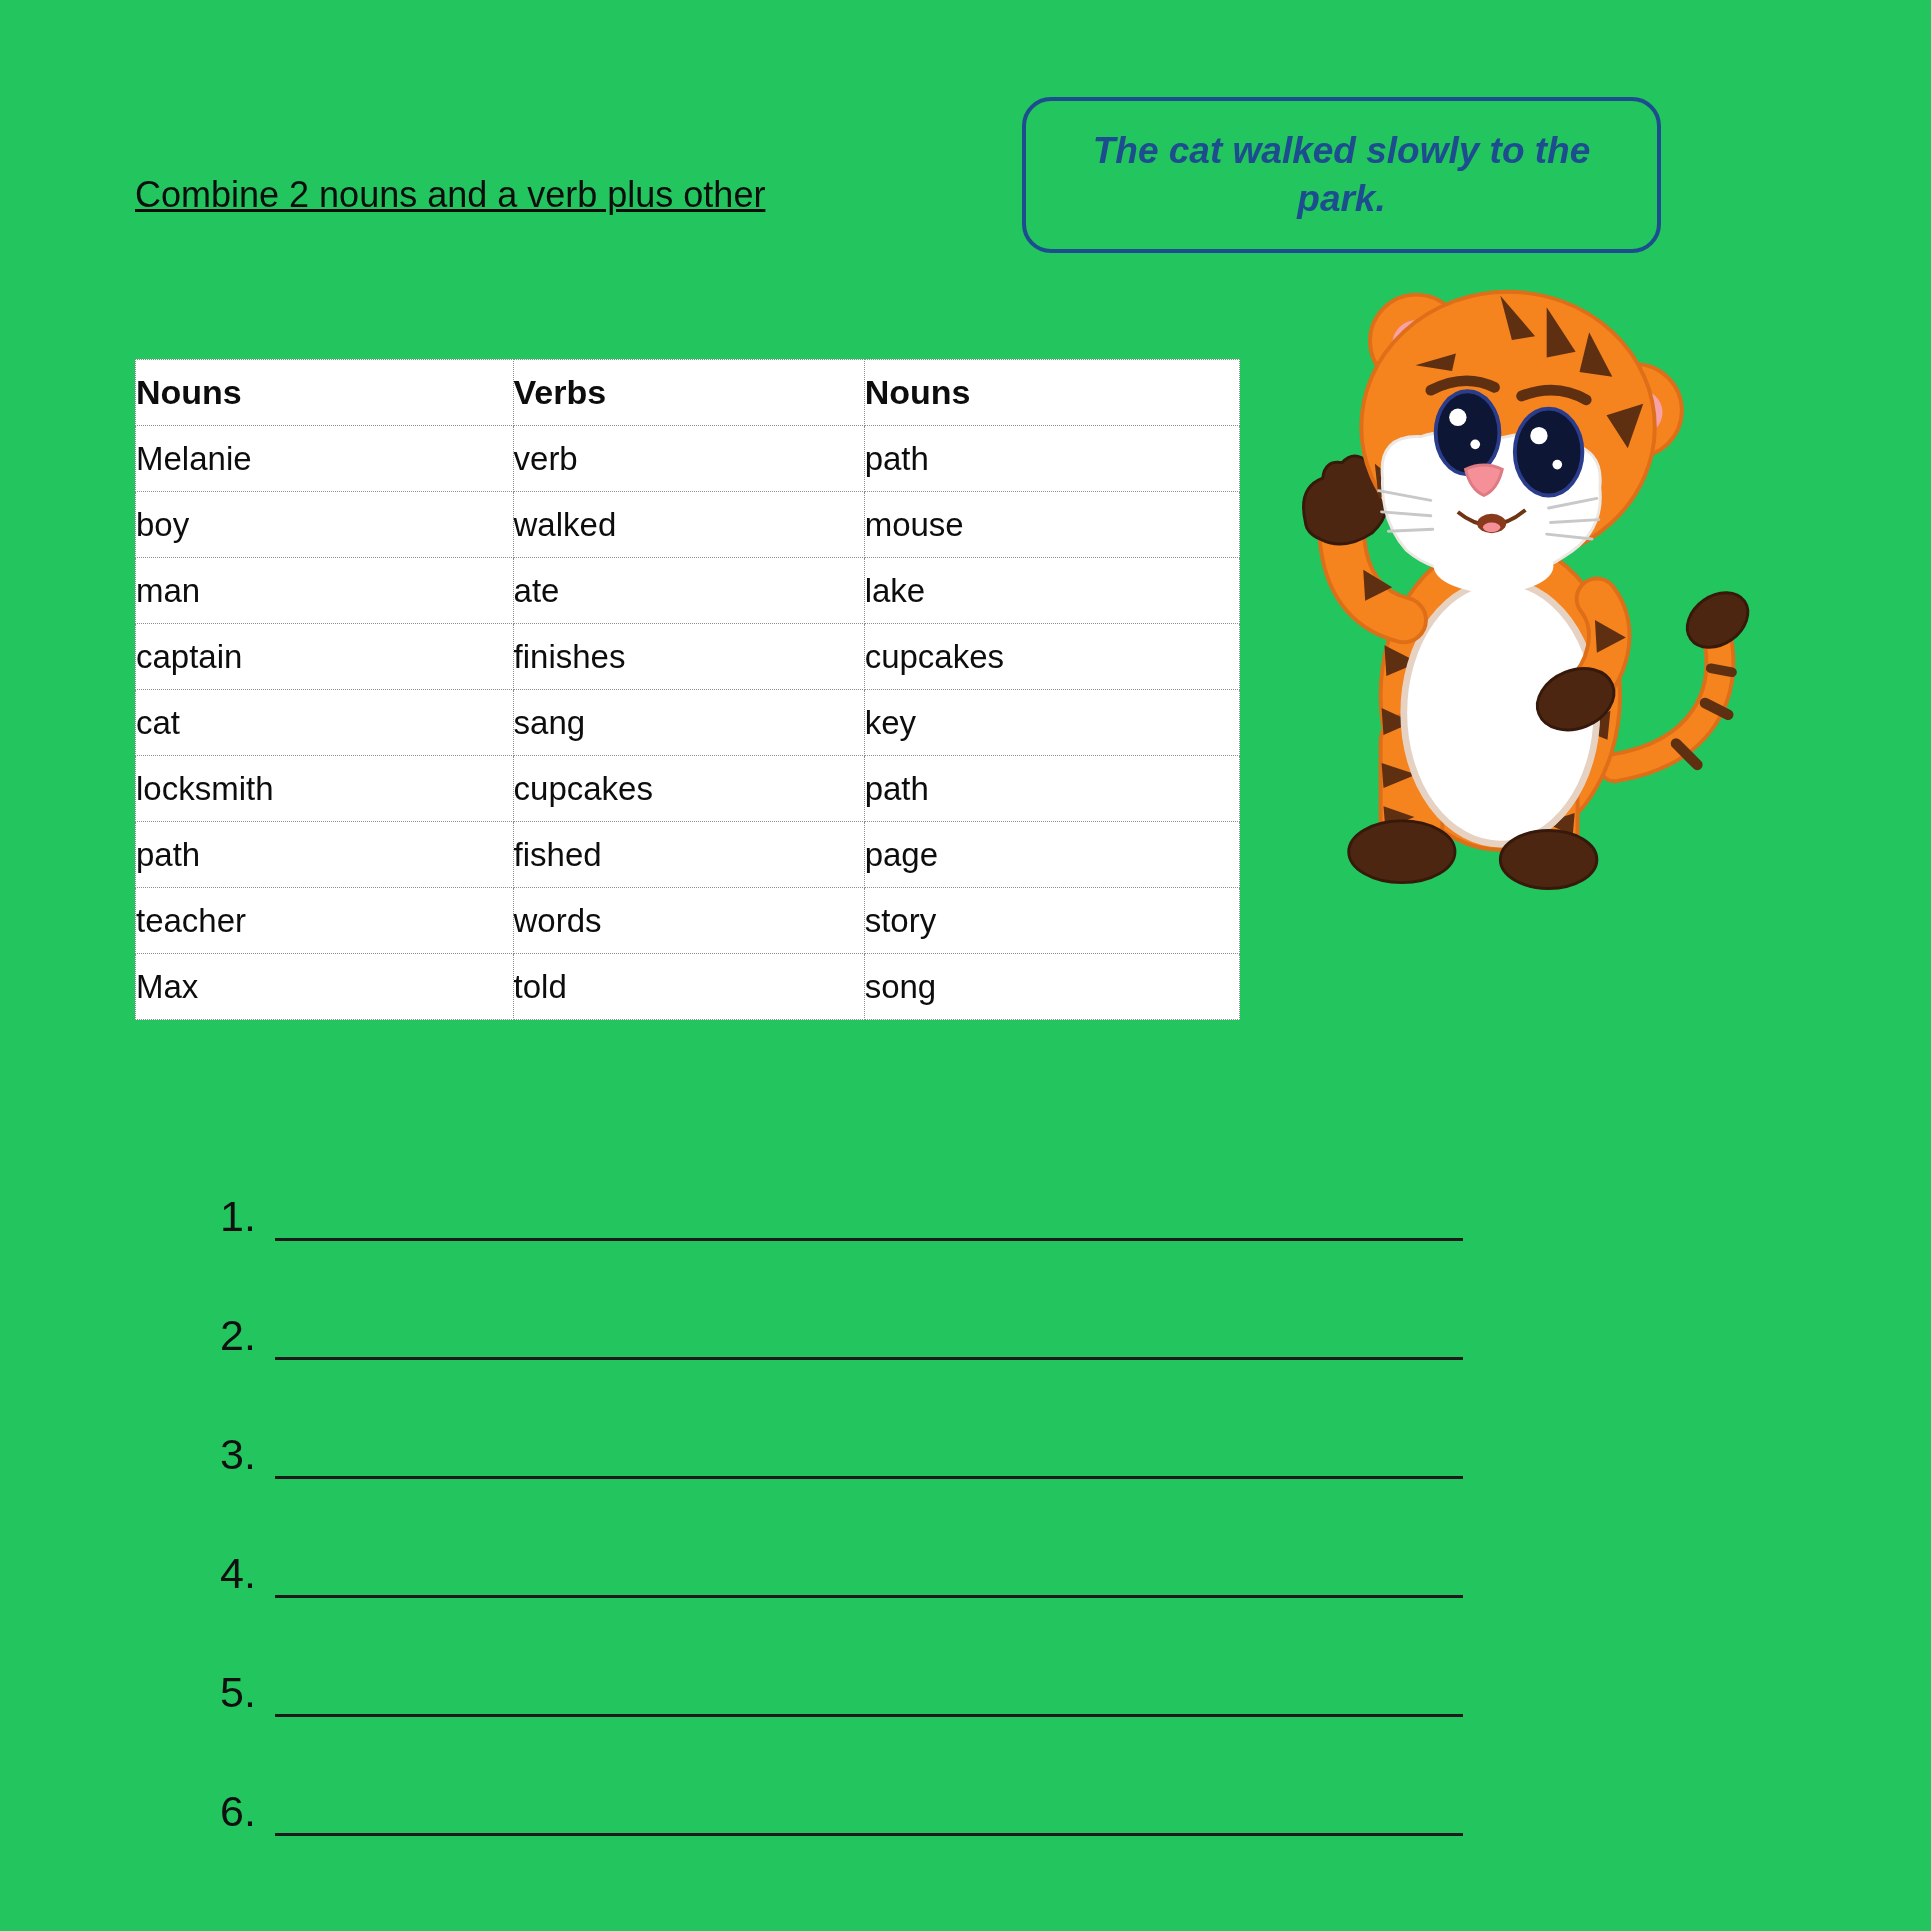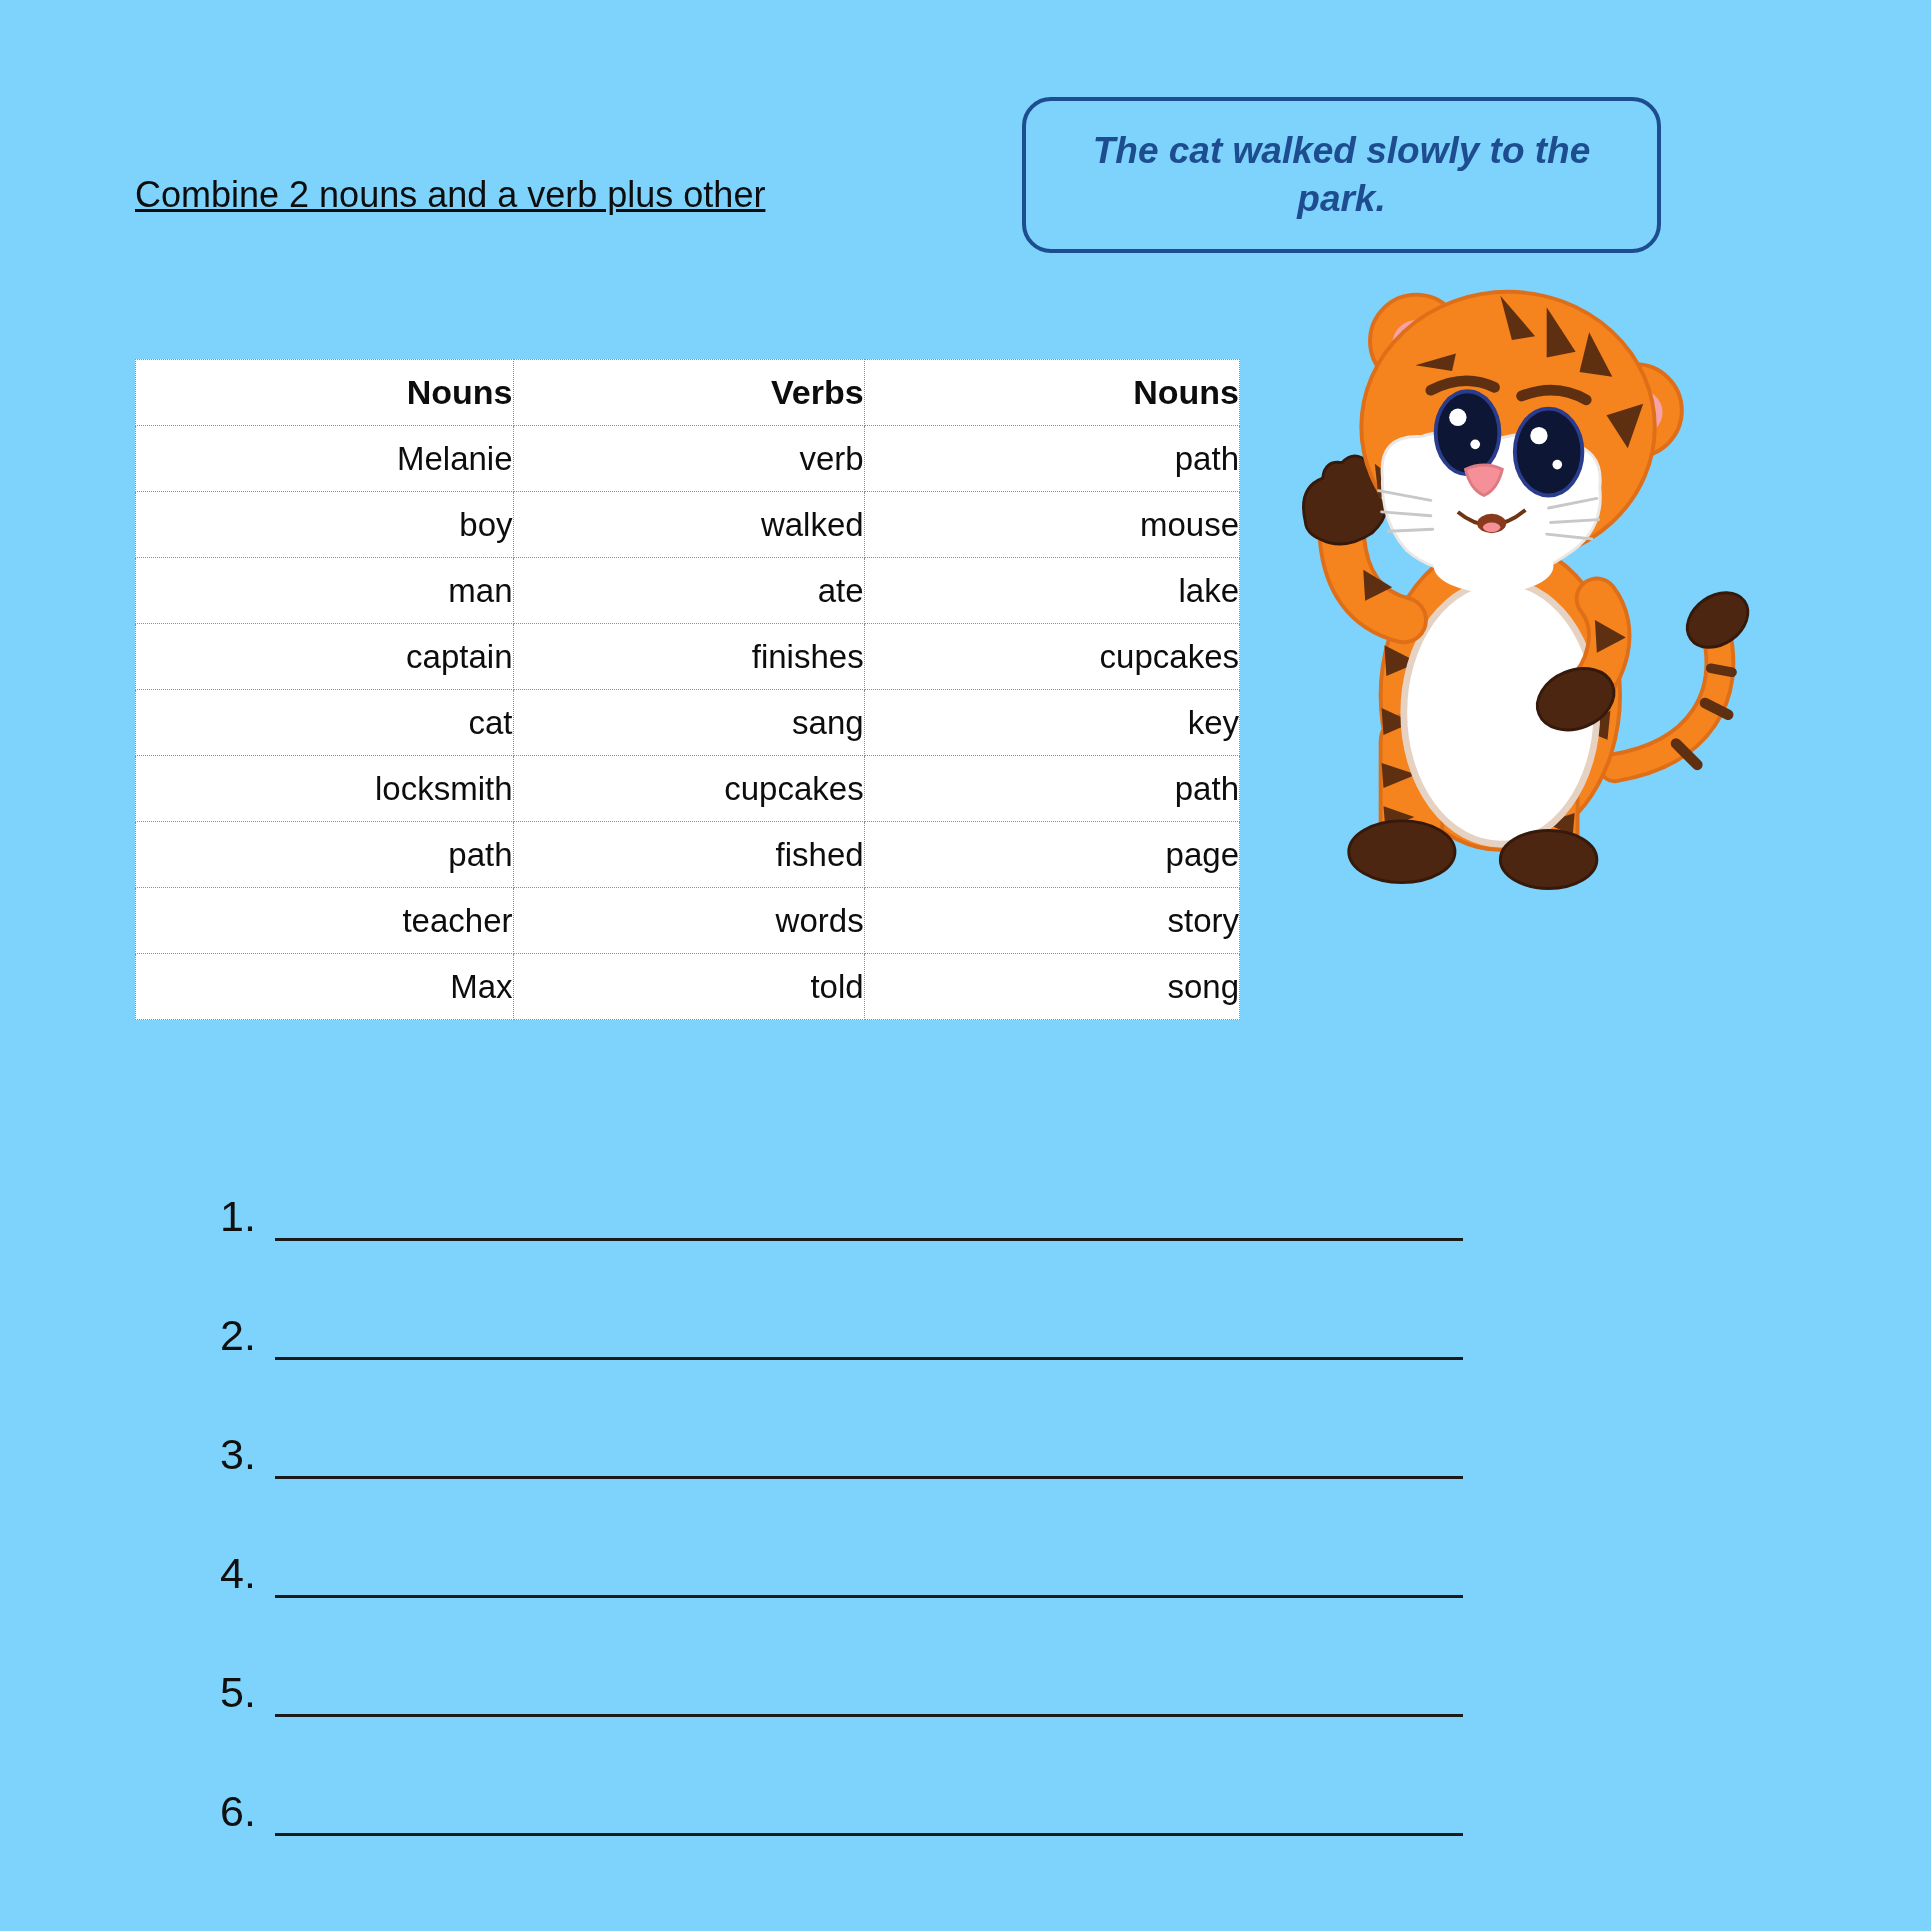--- a/index.html
+++ b/index.html
@@ -1,17 +1,17 @@
 <!DOCTYPE html>
 <html><head>
 <meta charset="utf-8">
 <style>
   html,body { margin:0; padding:0; background:#ffffff; }
   .page {
-    position:relative; width:1931px; height:1931px; background:#7dd3fc;
+    position:relative; width:1931px; height:1931px; background:#22c55e;
     font-family:"Liberation Sans", sans-serif; color:#111;
     overflow:hidden;
   }
 
   
   .example-box {
     position:absolute; left:1022px; top:97px; width:639px; height:156px;
     border:4.8px solid #1d4d8f; border-radius:29px; box-sizing:border-box;
     display:flex; align-items:center; justify-content:center;
   }
@@ -26,21 +26,21 @@
     position:absolute; left:135px; top:170px; width:734px;
     font-size:36px; line-height:1.38; color:#0d0d0d;text-decoration:underline;
   }
 
   
   .word-table {
     position:absolute; left:135px; top:359px; width:1105px;
     border-collapse:collapse; table-layout:fixed; background:#ffffff;
   }
   .word-table th, .word-table td {
-    border:1.9px dotted #8f8f8f; text-align:right; vertical-align:middle;
+    border:1.9px dotted #8f8f8f; text-align:left; vertical-align:middle;
     height:65px; padding:0; font-size:33px; color:#0d0d0d;
   }
   .word-table th { font-weight:bold; font-size:34px; }
   .col-a { width:34.2%; } .col-b { width:31.8%; } .col-c { width:34%; }
 
   
   .tiger-wrap { position:absolute; left:1286px; top:280px; width:475px; height:626px; }
 
   
   .sentences { position:absolute; left:220px; top:1180px; width:1243px; }

